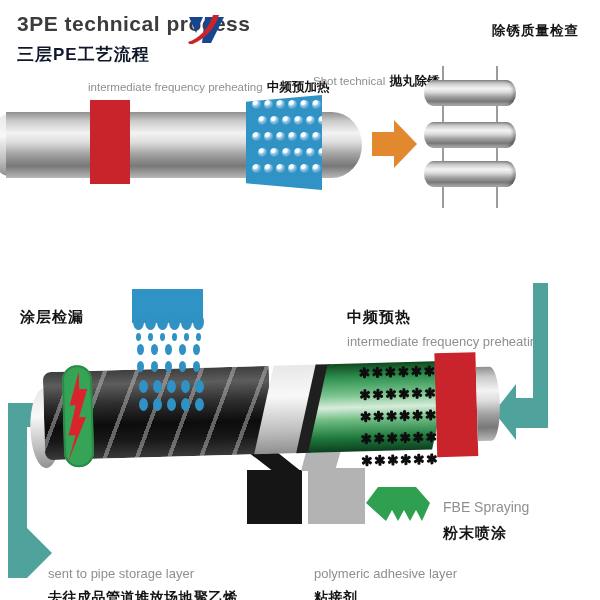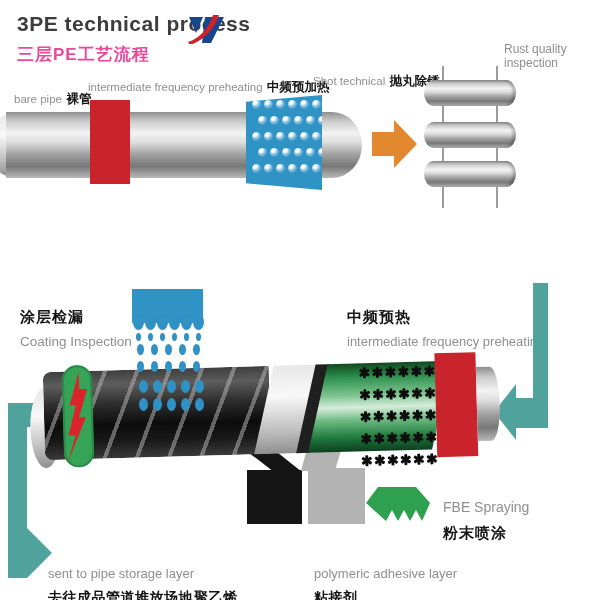--- a/index.html
+++ b/index.html
@@ -1,21 +1,21 @@
 <!DOCTYPE html>
 <html><head>
 <meta charset="utf-8">
 <style>
   html,body{margin:0;padding:0;background:#ffffff;}
   #canvas{position:relative;width:600px;height:600px;background:#ffffff;overflow:hidden;
           font-family:"Liberation Sans", sans-serif;color:#1d1d1d;}
   .abs{position:absolute;}
   
   .title{font-size:21px;font-weight:600;color:#3c3c3c;letter-spacing:0.5px;}
-  .subtitle{font-size:17px;font-weight:700;color:#ec4899;letter-spacing:1px;}
+  .subtitle{font-size:17px;font-weight:700;color:#0f172a;letter-spacing:1px;}
   .logo-wrap{display:flex;align-items:flex-start;}
   .logo-text{font-size:21px;font-weight:700;font-style:italic;color:#17458f;letter-spacing:0.5px;margin-left:-5px;}
   .lab-en{font-size:11.5px;color:#8f8f8f;}
   .lab-zh{font-size:12.5px;font-weight:700;color:#141414;}
   .sec-zh{font-size:15px;font-weight:700;color:#141414;letter-spacing:1px;}
   .sec-en{font-size:13.5px;color:#8f8f8f;}
   .cap-zh{font-size:14px;font-weight:700;color:#141414;letter-spacing:0.5px;margin-top:44px;}
   .cap-en{font-size:13px;color:#8f8f8f;}
   
   .metal{background:linear-gradient(180deg,#8f8f8f 0%,#cbcbcb 14%,#f3f3f3 32%,#dddddd 46%,#a2a2a2 64%,#787878 82%,#b8b8b8 100%);}
@@ -54,29 +54,25 @@
       </svg>
     </span>
   </div>
 
   <div class="abs subtitle" style="left:17px;top:43px;">三层PE工艺流程</div>
 
   <div class="abs" style="left:88px;top:77px;">
     <span class="lab-en">intermediate frequency preheating</span>
     <span class="lab-zh">中频预加热</span>
   </div>
-  <div class="abs" style="left:14px;top:89px;">
-    <span class="lab-en">bare pipe</span>
-    <span class="lab-zh">裸管</span>
-  </div>
   <div class="abs" style="left:313px;top:71px;">
     <span class="lab-en">Shot technical</span>
     <span class="lab-zh">抛丸除锈</span>
   </div>
-  <div class="abs lab-en" style="left:504px;top:42px;font-size:12px;">Rust quality inspection</div>
+  <div class="abs sec-zh" style="left:492px;top:22px;font-size:13.5px;">除锈质量检查</div>
 
   <div class="abs metal-light" style="left:-10px;top:114px;width:38px;height:62px;border-radius:50%;"></div>
   <div class="abs metal" style="left:6px;top:112px;width:356px;height:66px;border-radius:0 30px 30px 0 / 0 33px 33px 0;"></div>
   <div class="abs band-red" style="left:90px;top:100px;width:40px;height:84px;"></div>
 
   <div class="abs" style="left:246px;top:95px;width:76px;height:95px;background:#3093c5;clip-path:polygon(0 7%,100% 0,100% 100%,0 93%);">
     <div id="shot-dots" class="abs" style="left:0;top:0;width:100%;height:100%;">
         <span class="ball" style="left: 6px; top: 5px; width: 9px; height: 9px;"></span>
         <span class="ball" style="left: 18px; top: 5px; width: 9px; height: 9px;"></span>
         <span class="ball" style="left: 30px; top: 5px; width: 9px; height: 9px;"></span>
@@ -116,21 +112,20 @@
     </svg>
   </span>
 
   <div class="abs rack-line" style="left:442px;top:66px;height:142px;"></div>
   <div class="abs rack-line" style="left:496px;top:66px;height:142px;"></div>
   <div class="abs metal pipe-sm" style="left:424px;top:80px;width:92px;"></div>
   <div class="abs metal pipe-sm" style="left:424px;top:122px;width:92px;"></div>
   <div class="abs metal pipe-sm" style="left:424px;top:161px;width:92px;"></div>
 
   <div class="abs sec-zh" style="left:20px;top:308px;">涂层检漏</div>
-  <div class="abs sec-en" style="left:20px;top:334px;">Coating Inspection</div>
   <div class="abs sec-zh" style="left:347px;top:308px;">中频预热</div>
   <div class="abs sec-en" style="left:347px;top:334px;font-size:13px;">intermediate frequency preheating</div>
 
   <span class="abs" style="left:488px;top:280px;">
     <svg width="62" height="166" viewBox="0 0 62 166">
       <polygon points="45,3 60,3 60,148 28,148 28,160 6,132 28,104 28,118 45,118" fill="#4fa39c"></polygon>
     </svg>
   </span>
   <span class="abs" style="left:5px;top:400px;">
     <svg width="52" height="182" viewBox="0 0 52 182">

